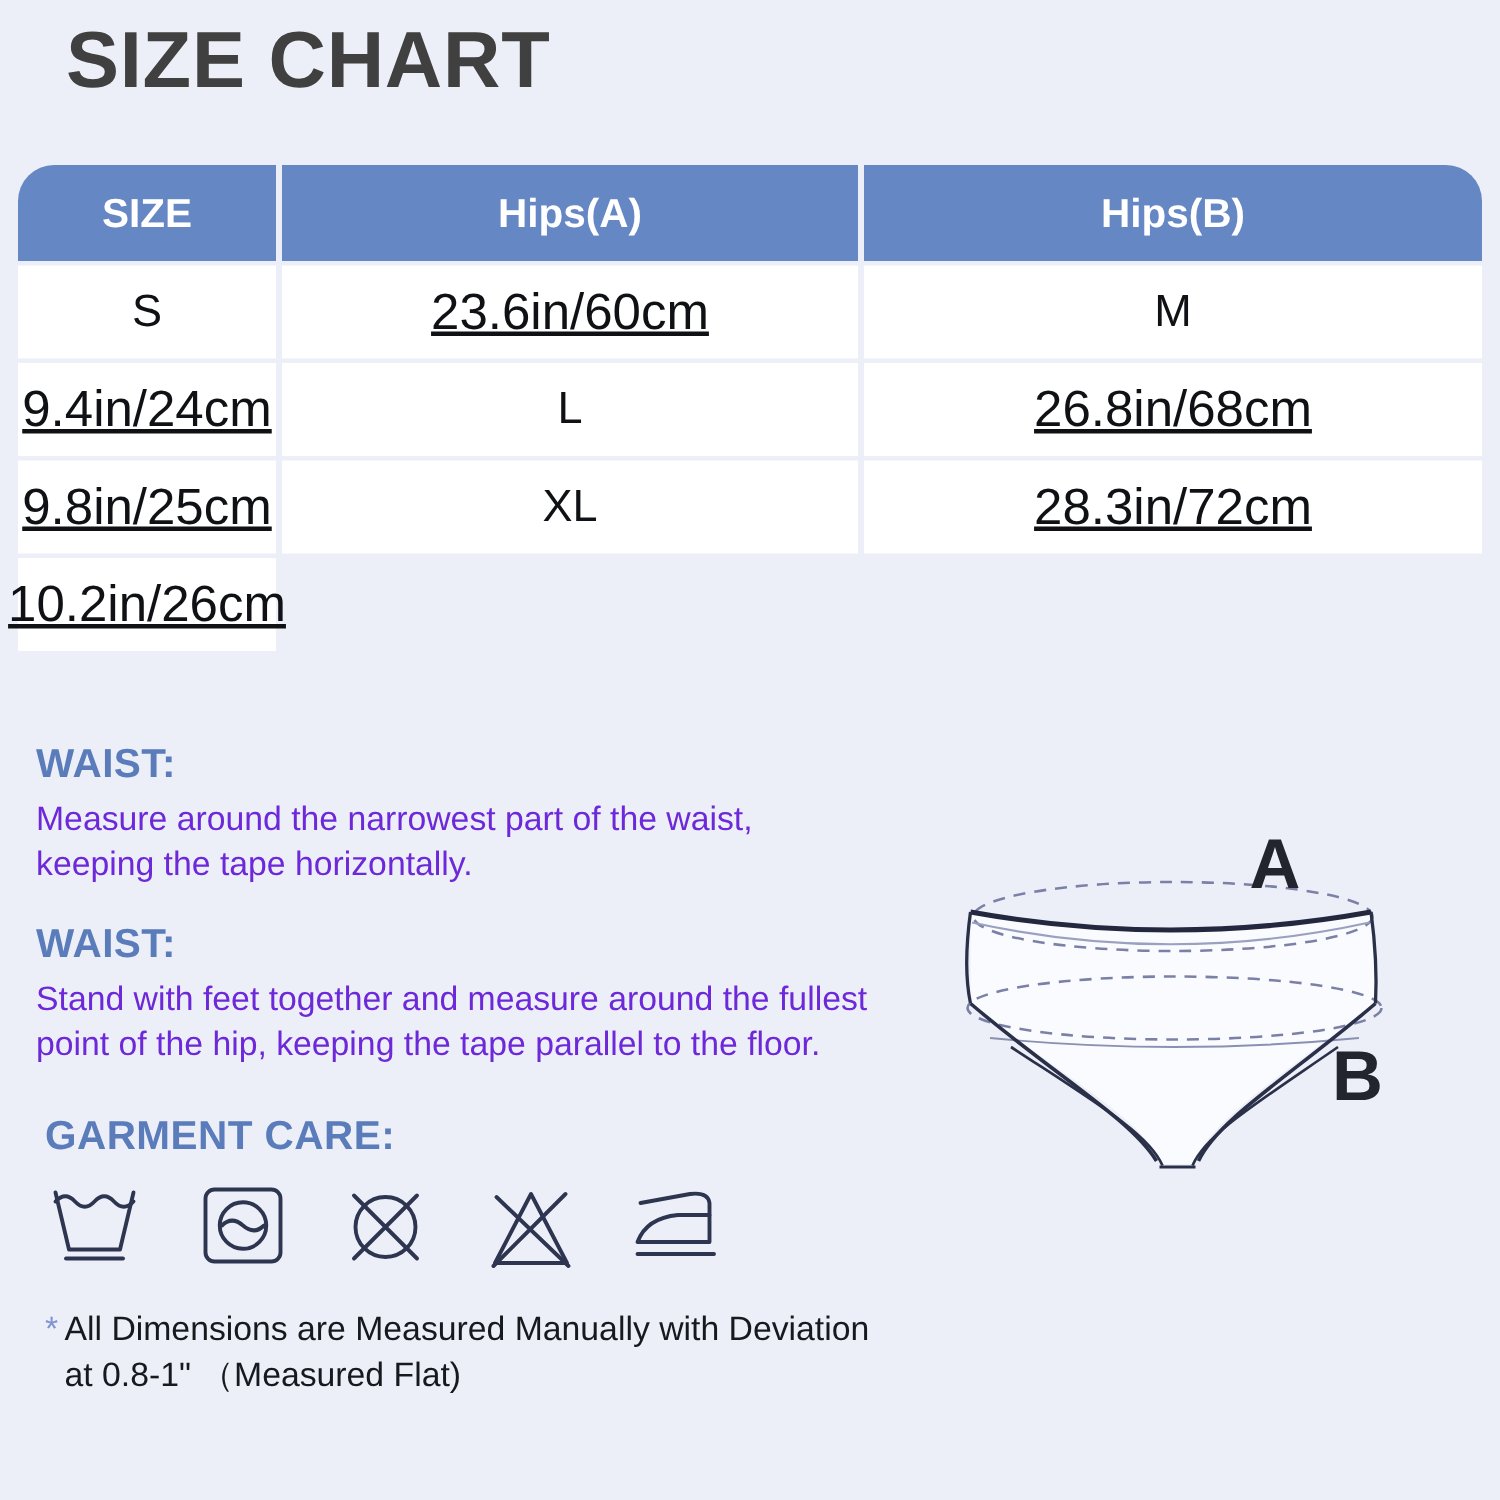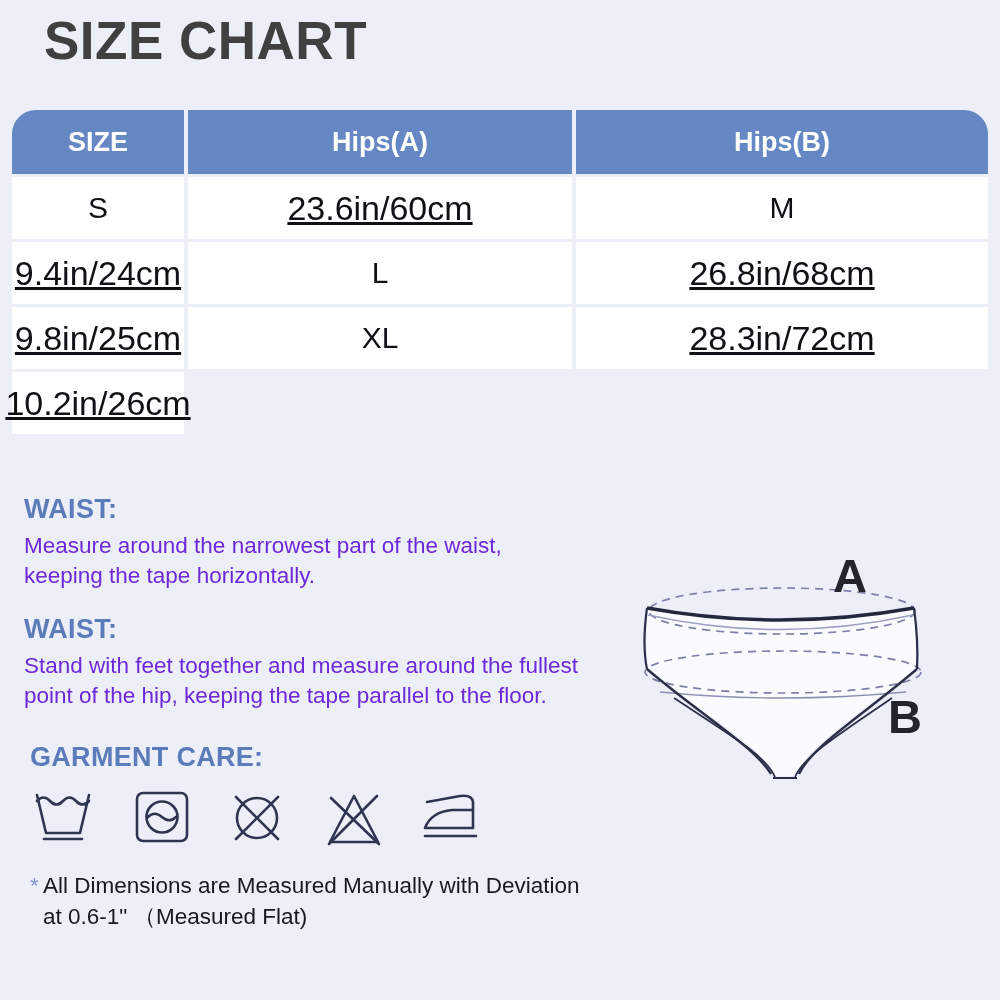--- a/index.html
+++ b/index.html
@@ -155,14 +155,14 @@
     <path d="M151,230 L175,230" fill="none" stroke="#2b3049" stroke-width="2"></path>
 
     <text class="fig-label" x="211" y="44">A</text>
     <text class="fig-label" x="266" y="185">B</text>
   </svg>
 </div>
 
 <div class="disclaimer">
   <span class="star">*</span>
   <span class="disclaimer-text">All Dimensions are Measured Manually with Deviation
-at 0.6-1" （Measured Flat)</span>
+at 0.8-1" （Measured Flat)</span>
 </div>
 
 </body></html>

